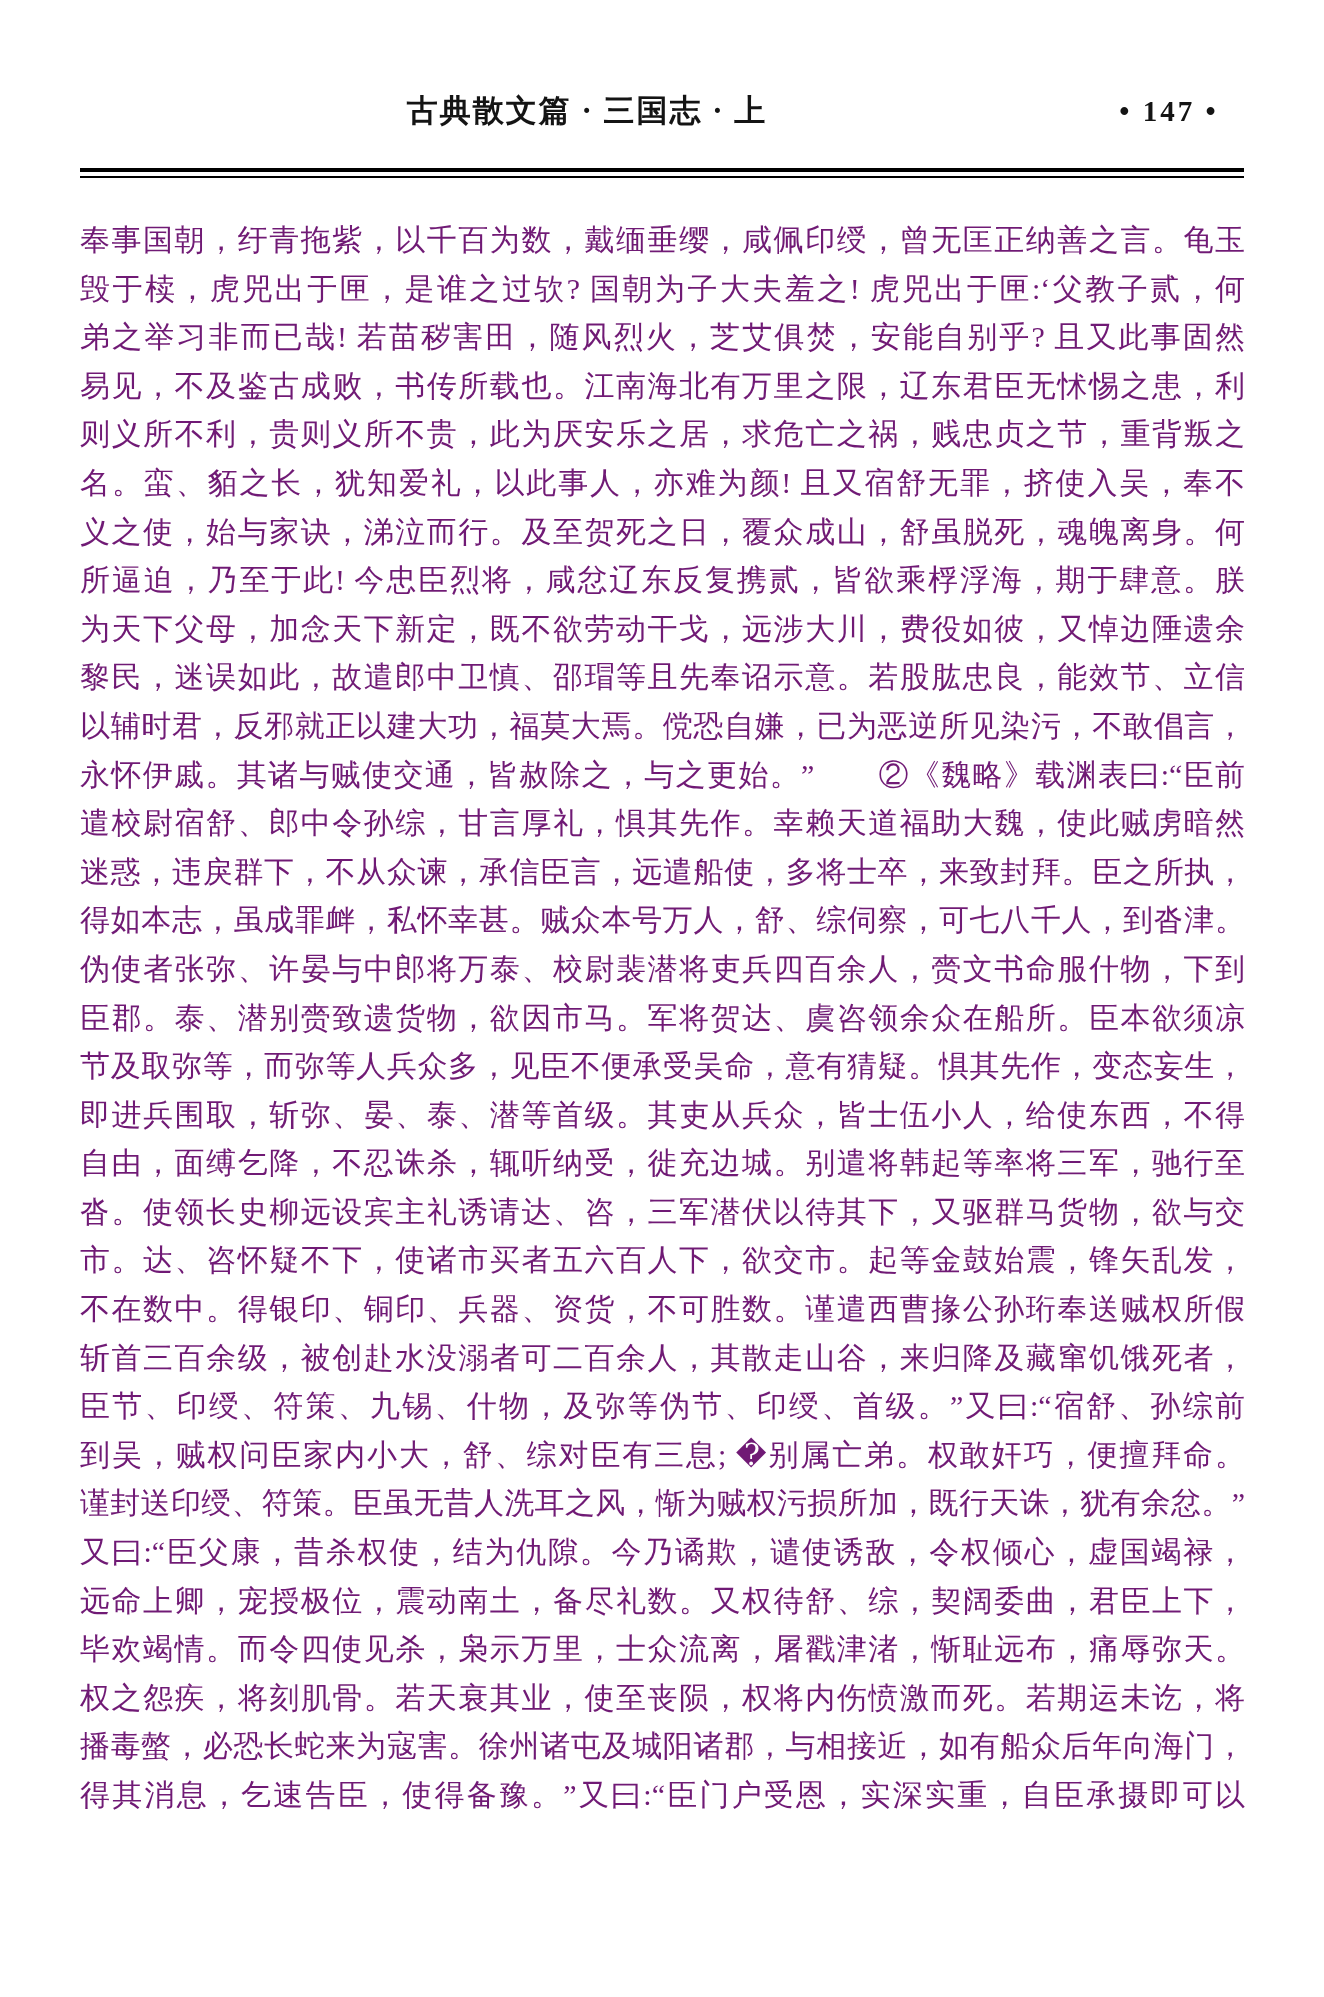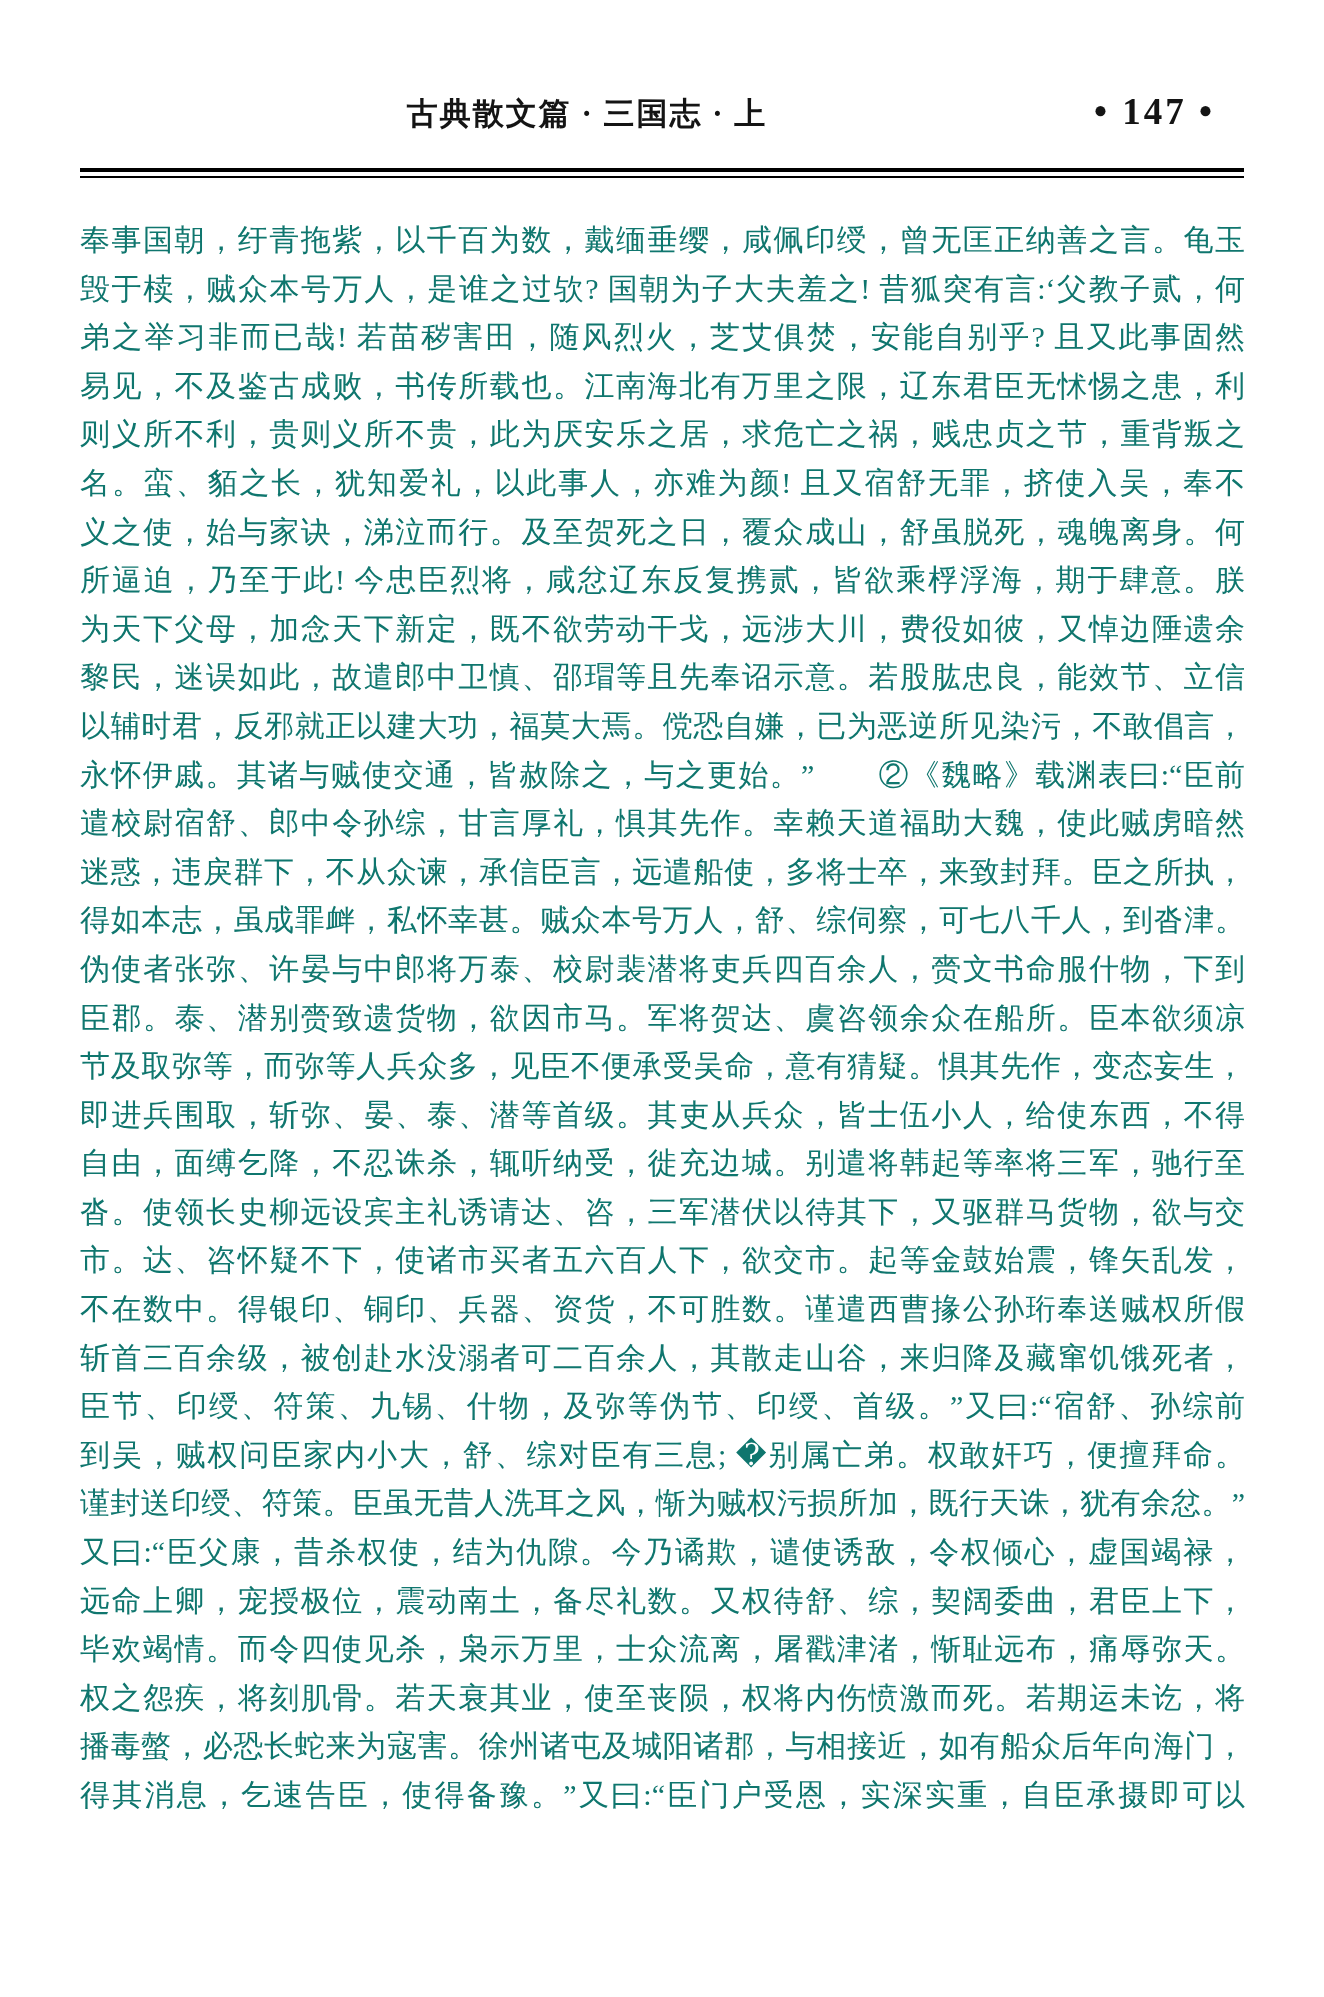--- a/index.html
+++ b/index.html
@@ -26,22 +26,22 @@
   }
   .header-title {
     flex: 1;
     text-align: center;
     font-size: 31px;
     font-weight: bold;
     letter-spacing: 2px;
   }
   .header-page-number {
     width: 150px;
-    text-align: left;
-    font-size: 37px;
+    text-align: center;
+    font-size: 29px;
     font-weight: bold;
     letter-spacing: 3px;
   }
   .header-rules {
     margin-top: 34px;
   }
   .rule-thick {
     height: 4px;
     background: #000000;
   }
@@ -54,41 +54,41 @@
     margin: 38px 79px 0 80px;
   }
   .text-line {
     font-size: 30px;
     height: 48.6px;
     line-height: 48.6px;
     text-align: justify;
     text-align-last: justify;
     overflow: hidden;
     white-space: normal;
-    color: #0f766e;
+    color: #701a75;
   }
 </style>
 </head>
 <body>
 
 <div class="page">
   <header class="page-header">
     <div class="header-row">
       <div class="header-title">古典散文篇 · 三国志 · 上</div>
       <div class="header-page-number">• 147 •</div>
     </div>
     <div class="header-rules">
       <div class="rule-thick"></div>
       <div class="rule-thin"></div>
     </div>
   </header>
 
   <main class="body-text" id="lines-container">
       <div class="text-line">奉事国朝，纡青拖紫，以千百为数，戴缅垂缨，咸佩印绶，曾无匡正纳善之言。龟玉</div>
-      <div class="text-line">毁于椟，贼众本号万人，是谁之过欤? 国朝为子大夫羞之! 昔狐突有言:‘父教子贰，何</div>
+      <div class="text-line">毁于椟，虎兕出于匣，是谁之过欤? 国朝为子大夫羞之! 虎兕出于匣:‘父教子贰，何</div>
       <div class="text-line">弟之举习非而已哉! 若苗秽害田，随风烈火，芝艾俱焚，安能自别乎? 且又此事固然</div>
       <div class="text-line">易见，不及鉴古成败，书传所载也。江南海北有万里之限，辽东君臣无怵惕之患，利</div>
       <div class="text-line">则义所不利，贵则义所不贵，此为厌安乐之居，求危亡之祸，贱忠贞之节，重背叛之</div>
       <div class="text-line">名。蛮、貊之长，犹知爱礼，以此事人，亦难为颜! 且又宿舒无罪，挤使入吴，奉不</div>
       <div class="text-line">义之使，始与家诀，涕泣而行。及至贺死之日，覆众成山，舒虽脱死，魂魄离身。何</div>
       <div class="text-line">所逼迫，乃至于此! 今忠臣烈将，咸忿辽东反复携贰，皆欲乘桴浮海，期于肆意。朕</div>
       <div class="text-line">为天下父母，加念天下新定，既不欲劳动干戈，远涉大川，费役如彼，又悼边陲遗余</div>
       <div class="text-line">黎民，迷误如此，故遣郎中卫慎、邵瑁等且先奉诏示意。若股肱忠良，能效节、立信</div>
       <div class="text-line">以辅时君，反邪就正以建大功，福莫大焉。傥恐自嫌，已为恶逆所见染污，不敢倡言，</div>
       <div class="text-line">永怀伊戚。其诸与贼使交通，皆赦除之，与之更始。”　　②《魏略》载渊表曰:“臣前</div>

